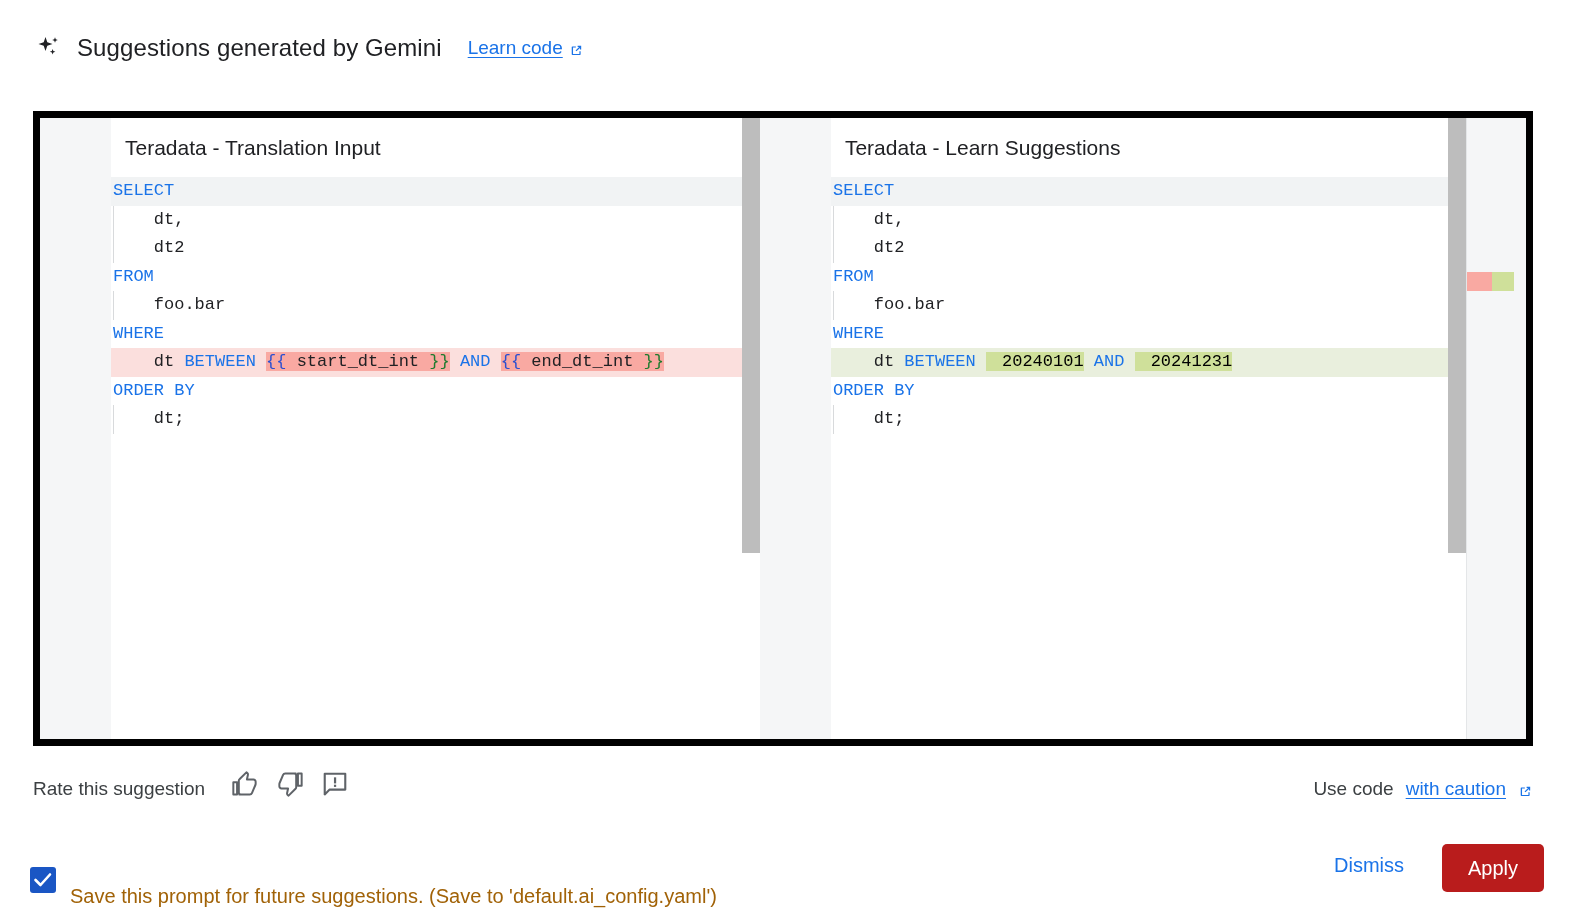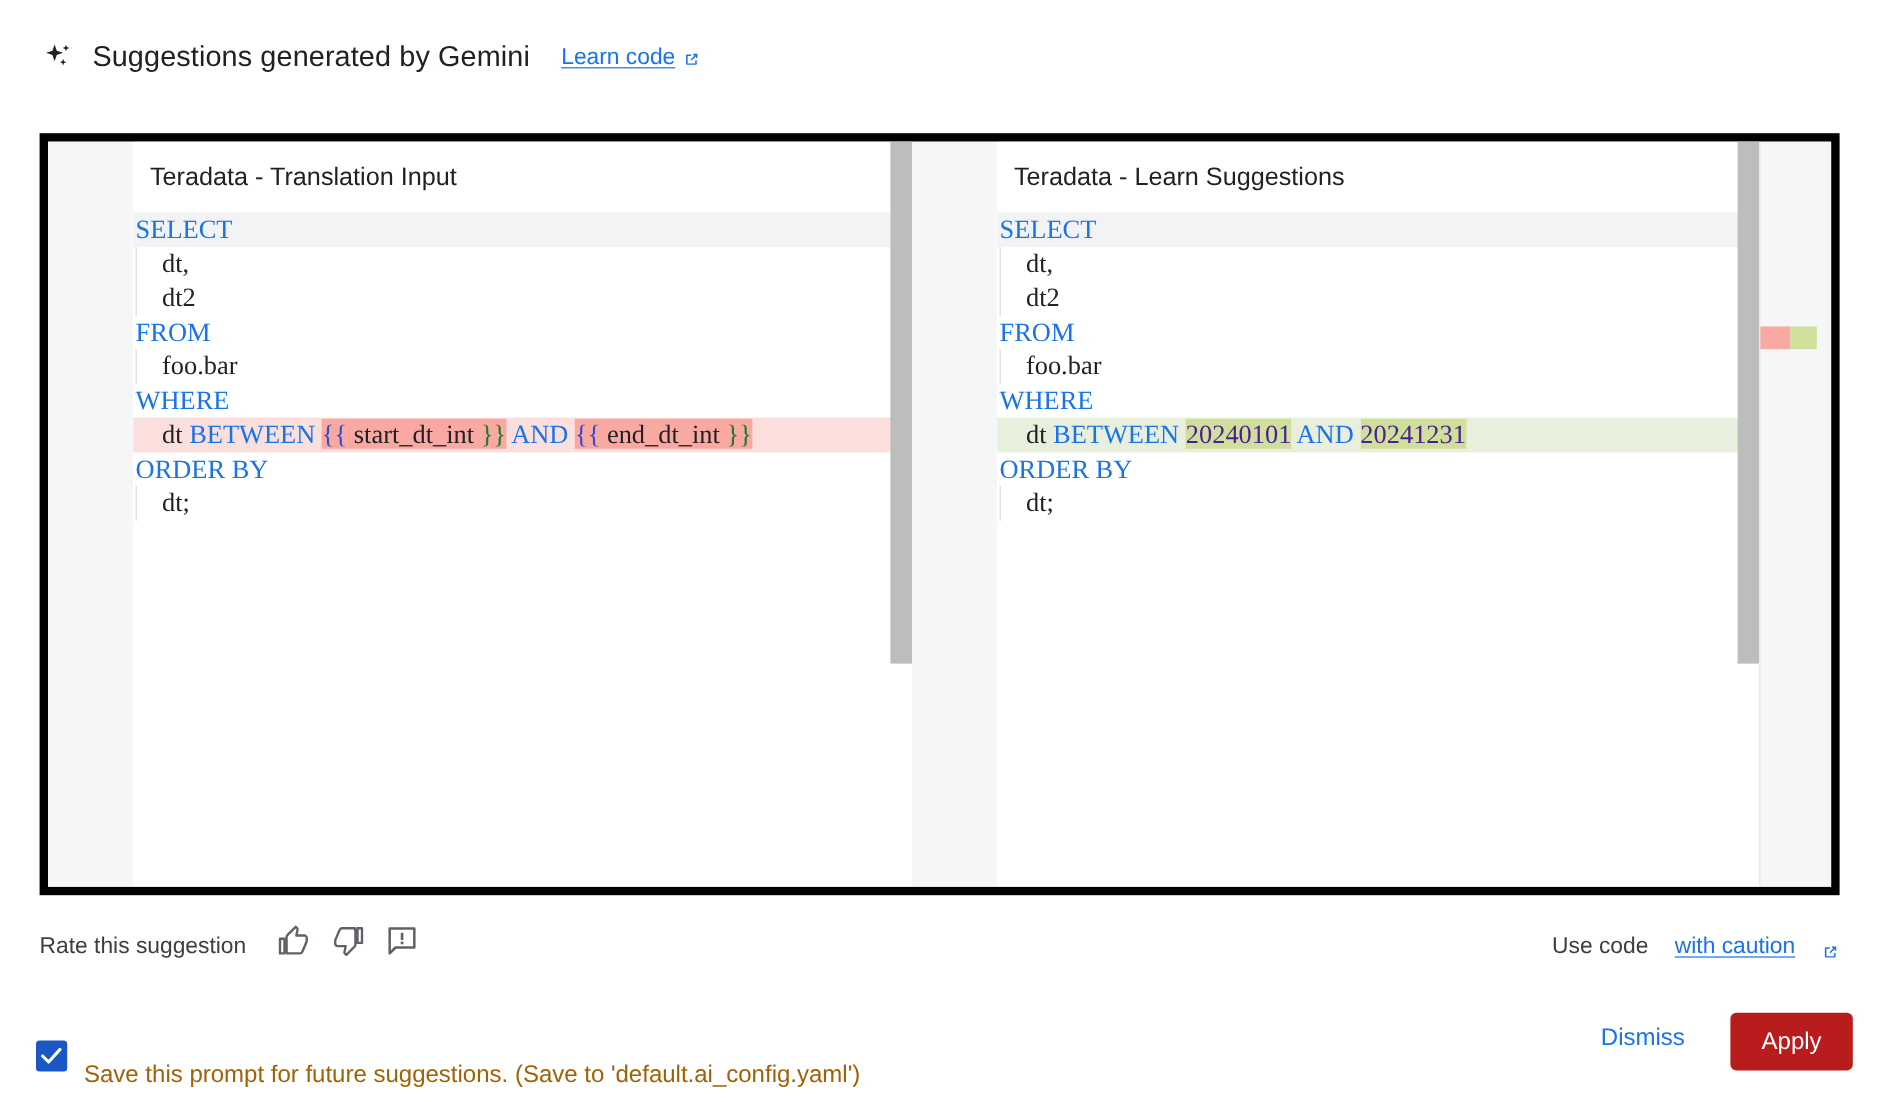--- a/index.html
+++ b/index.html
@@ -29,37 +29,37 @@
   .pane-left  { width:727px; }
   .pane-right { width:713px; }
 
   .gutterband { width:71px; background:#f5f6f7; height:100%; flex:0 0 71px; }
 
   .codecol { position:relative; flex:1 1 auto; height:100%; overflow:hidden; background:#fff; }
 
   .pane-title { height:59px; line-height:59px; padding-left:14px; font-size:21px; color:#202124;
                 white-space:nowrap; background:#fff; }
 
-  .lines { position:relative; font-family:Liberation Serif, serif; font-size:22px; }
+  .lines { position:relative; font-family:Liberation Mono, monospace; font-size:17px; }
 
   .ln { position:relative; height:28.5px; line-height:28.5px; white-space:pre; }
   .ln .txt { position:relative; display:inline-block; padding-left:2px; }
 
   .ln.hl-band::before { content:""; position:absolute; left:-71px; right:-600px; top:0; bottom:0;
                         background:#f1f3f4; z-index:0; }
   .ln.del::before { content:""; position:absolute; left:0; right:-600px; top:0; bottom:0;
                     background:#fbdfdd; z-index:0; }
   .ln.add::before { content:""; position:absolute; left:0; right:-600px; top:0; bottom:0;
                     background:#e9efdd; z-index:0; }
   .ln .txt { z-index:1; }
 
   .guide { position:absolute; left:2px; top:0; bottom:0; width:1px; background:#d8dadc; z-index:1; }
 
   .kw   { color:#1a73e8; }
-  .num2 { color:#4c1d95; }
+  .num2 { color:#000000;padding-left:16px; }
   .brc  { color:#1e7a2e; }
   .brc2 { color:#2b4fd0; }
   .plain{ color:#202124; }
 
   .wdel { background:#f9a9a2; }
   .wadd { background:#cfe09a; }
 
   
   .vscroll { position:absolute; top:0; width:18px; height:100%; background:transparent; }
   .vthumb  { position:absolute; left:0; top:0; width:18px; background:#bdbdbd; }
@@ -68,21 +68,21 @@
   .ruler { position:relative; width:60px; height:100%; background:#f5f6f7;
            border-left:1px solid #e4e6e8; flex:0 0 60px; }
   .rmark { position:absolute; height:19px; }
 
   
   .raterow { position:absolute; left:33px; top:770px; width:1500px; height:40px;text-decoration:underline; }
   .rate-lbl { position:absolute; left:0; top:8px; font-size:19px; color:#3c4043; }
   .rate-icons { position:absolute; left:198px; top:0; display:flex; gap:17px; align-items:center; }
   .ricon { width:28px; height:28px; display:block; cursor:pointer; }
   .usecode { position:absolute; right:0; top:8px; font-size:19px; color:#3c4043;
-             display:flex; align-items:flex-end; gap:22px; white-space:nowrap; }
+             display:flex; align-items:center; gap:12px; white-space:nowrap; }
   .usecode .cau { color:#1a73e8; text-decoration:underline; text-underline-offset:3px; cursor:pointer; }
 
   
   .botrow { position:absolute; left:0; top:838px; width:1574px; height:70px; }
   .cb-wrap { position:absolute; left:30px; top:14px; display:flex; align-items:center; gap:14px; }
   .cbox { width:26px; height:26px; border-radius:3px; background:#1a56c4; position:relative;
           cursor:pointer; flex:0 0 26px; }
   .cbox svg { position:absolute; left:3px; top:4px; }
   .cb-lbl { font-size:20px; color:#a16207; white-space:nowrap;margin-top:33px; }
   .dismiss { position:absolute; right:170px; top:16px; font-size:20px; color:#1a73e8; cursor:pointer; }

